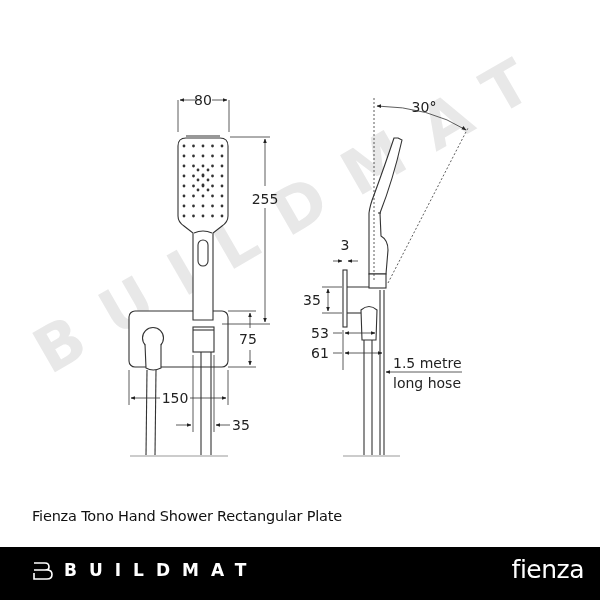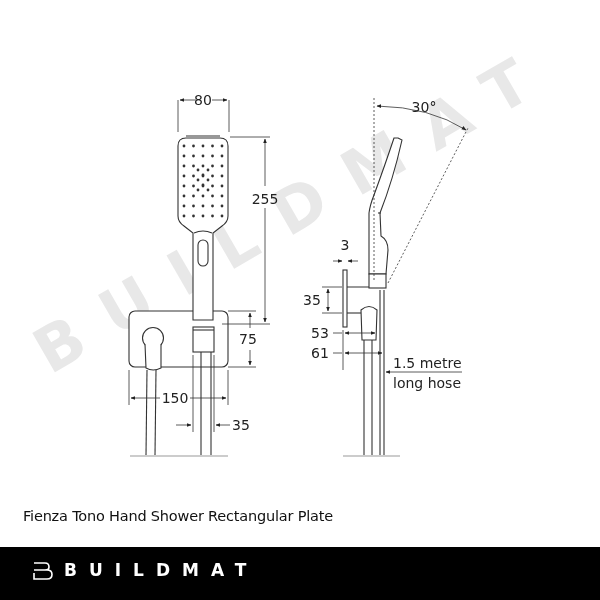--- a/index.html
+++ b/index.html
@@ -1,20 +1,20 @@
 <!DOCTYPE html>
 <html><head>
   <meta charset="utf-8">
   <style>
     html, body { margin:0; padding:0; background:#ffffff; }
     body { width:600px; height:600px; position:relative; overflow:hidden; font-family:"Liberation Sans", "DejaVu Sans", sans-serif; }
     #drawing { position:absolute; left:0; top:0; width:600px; height:500px; }
     .dim { font-family:"DejaVu Sans", "Liberation Sans", sans-serif; font-size:14px; fill:#222; }
     .wm { font-family:"DejaVu Sans", sans-serif; font-weight:bold; font-size:62px; fill:#e8e8e8; }
-    #caption { position:absolute; left:23px; top:508px; font-size:14.5px; color:#111; font-family:"DejaVu Sans", sans-serif; letter-spacing:-0.2px; }
+    #caption { position:absolute; left:32px; top:508px; font-size:14.5px; color:#111; font-family:"DejaVu Sans", sans-serif; letter-spacing:-0.2px; }
     #footer { position:absolute; left:0; top:547px; width:600px; height:53px; background:#000; }
     #bm-logo { position:absolute; left:32px; top:13px; width:22px; height:22px; }
     #bm-text { position:absolute; left:64px; top:13px; color:#fff; font-family:"DejaVu Sans", sans-serif; font-weight:bold; font-size:17px; letter-spacing:12px; }
     #fienza { position:absolute; right:16px; top:8px; color:#fff; font-family:"DejaVu Sans", sans-serif; font-size:25px; letter-spacing:-0.5px; }
   </style>
 </head>
 <body>
 
 <svg id="drawing" viewBox="0 0 600 500" xmlns="http://www.w3.org/2000/svg">
   <defs>
@@ -176,13 +176,14 @@
   <text class="dim" x="393" y="388">long hose</text>
 </svg>
 
 <div id="caption">Fienza Tono Hand Shower Rectangular Plate</div>
 
 <div id="footer">
   <svg id="bm-logo" viewBox="0 0 22 22">
     <path d="M2,3 L13,3 Q17,3 17,7 Q17,10 13,10 L2,10 M2,10 L15,10 Q20,10 20,14.5 Q20,19 15,19 L2,19 L2,13" fill="none" stroke="#fff" stroke-width="1.6"></path>
   </svg>
   <div id="bm-text">BUILDMAT</div>
+  <div id="fienza">fienza</div>
 </div>
 
 </body></html>

